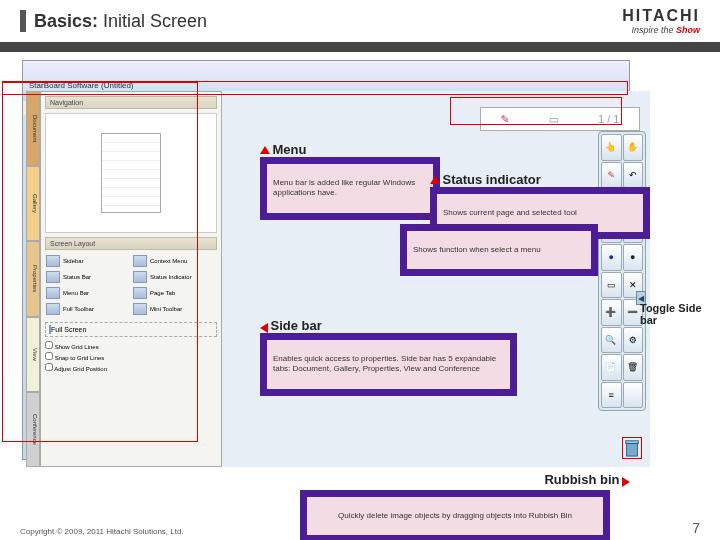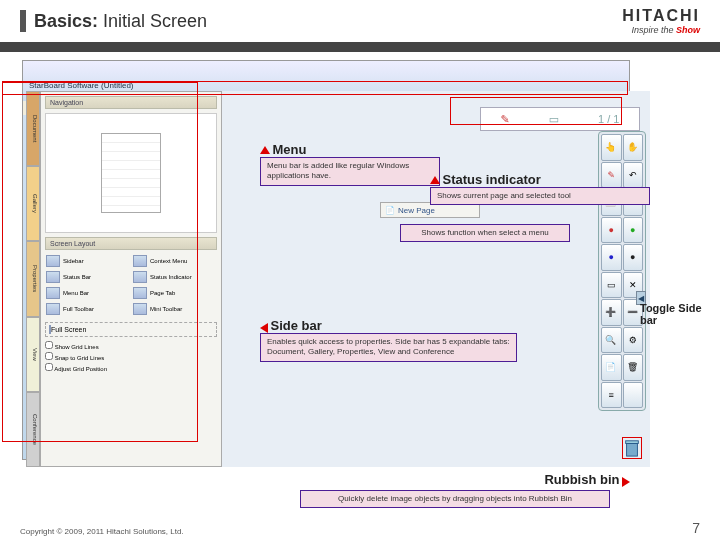--- a/index.html
+++ b/index.html
@@ -37,32 +37,32 @@
 .fullscr{border:1px dashed #aaa;padding:3px;margin-top:2px}
 .toolbar{position:absolute;right:4px;top:40px;width:48px;height:280px;background:#e2e8ef;border:1px solid #8aa;border-radius:4px;display:grid;grid-template-columns:1fr 1fr;gap:1px;padding:2px}
 .tbtn{background:linear-gradient(#fff,#d8e4ee);border:1px solid #9ab;border-radius:2px;display:flex;align-items:center;justify-content:center;font-size:9px}
 .trash{position:absolute;right:8px;bottom:8px;width:20px;height:22px;border:1.5px solid #d00}
 .trash svg{width:100%;height:100%}
 .toggle-arrow{position:absolute;right:4px;top:200px;width:10px;height:14px;background:#b8cfe0;border:1px solid #789;display:flex;align-items:center;justify-content:center;font-size:8px;color:#246}
 .status-box{position:absolute;right:10px;top:16px;width:160px;height:24px;background:#fff;border:1px solid #aab;display:flex;align-items:center;justify-content:space-around;font-size:11px;color:#8aa}
 .pen{color:#c44}
 .callout{position:absolute;font-size:9px}
 .co-title{font-size:13px;font-weight:700;color:#222}
-.co-body{background:#f4dce4;border:1px solid #4c1d95;padding:3px 6px;font-size:8px;color:#333;line-height:1.3}
+.co-body{background:#f4dce4;border:7px solid #4c1d95;padding:14px 6px;font-size:8px;color:#333;line-height:1.3}
 .ptr-up{width:0;height:0;border-left:5px solid transparent;border-right:5px solid transparent;border-bottom:8px solid #d00;display:inline-block}
 .ptr-left{width:0;height:0;border-top:5px solid transparent;border-bottom:5px solid transparent;border-right:8px solid #d00;display:inline-block;vertical-align:middle}
 .ptr-right{width:0;height:0;border-top:5px solid transparent;border-bottom:5px solid transparent;border-left:8px solid #d00;display:inline-block;vertical-align:middle}
 .newpage-strip{position:absolute;left:380px;top:150px;width:100px;height:16px;background:#f4f4f0;border:1px solid #aaa;font-size:8px;color:#358;display:flex;align-items:center;padding:0 4px;gap:3px}
 .footer{position:absolute;bottom:0;left:0;right:0;height:48px;padding:4px 20px;display:flex;align-items:end;justify-content:space-between}
 .brand{font-size:18px;font-weight:700;font-style:italic;color:#bbb;letter-spacing:-0.5px}
 .copy{font-size:8px;color:#555}
 .pgnum{font-size:14px;color:#555}
 .c-menu{left:260px;top:90px;width:180px}
 .c-status{left:430px;top:120px;width:220px}
-.c-func{left:400px;top:172px;width:170px;text-align:center}
+.c-func{left:400px;top:172px;width:198px;}
 .c-side{left:260px;top:266px;width:257px}
 .c-toggle{left:640px;top:250px;width:72px}
 .c-rubbish{left:330px;top:420px;width:300px;text-align:right}
 .c-rubbish2{left:300px;top:438px;width:310px;text-align:center}
 </style>
 </head>
 <body>
 
 <div class="header">
   <div style="display:flex;align-items:center">

